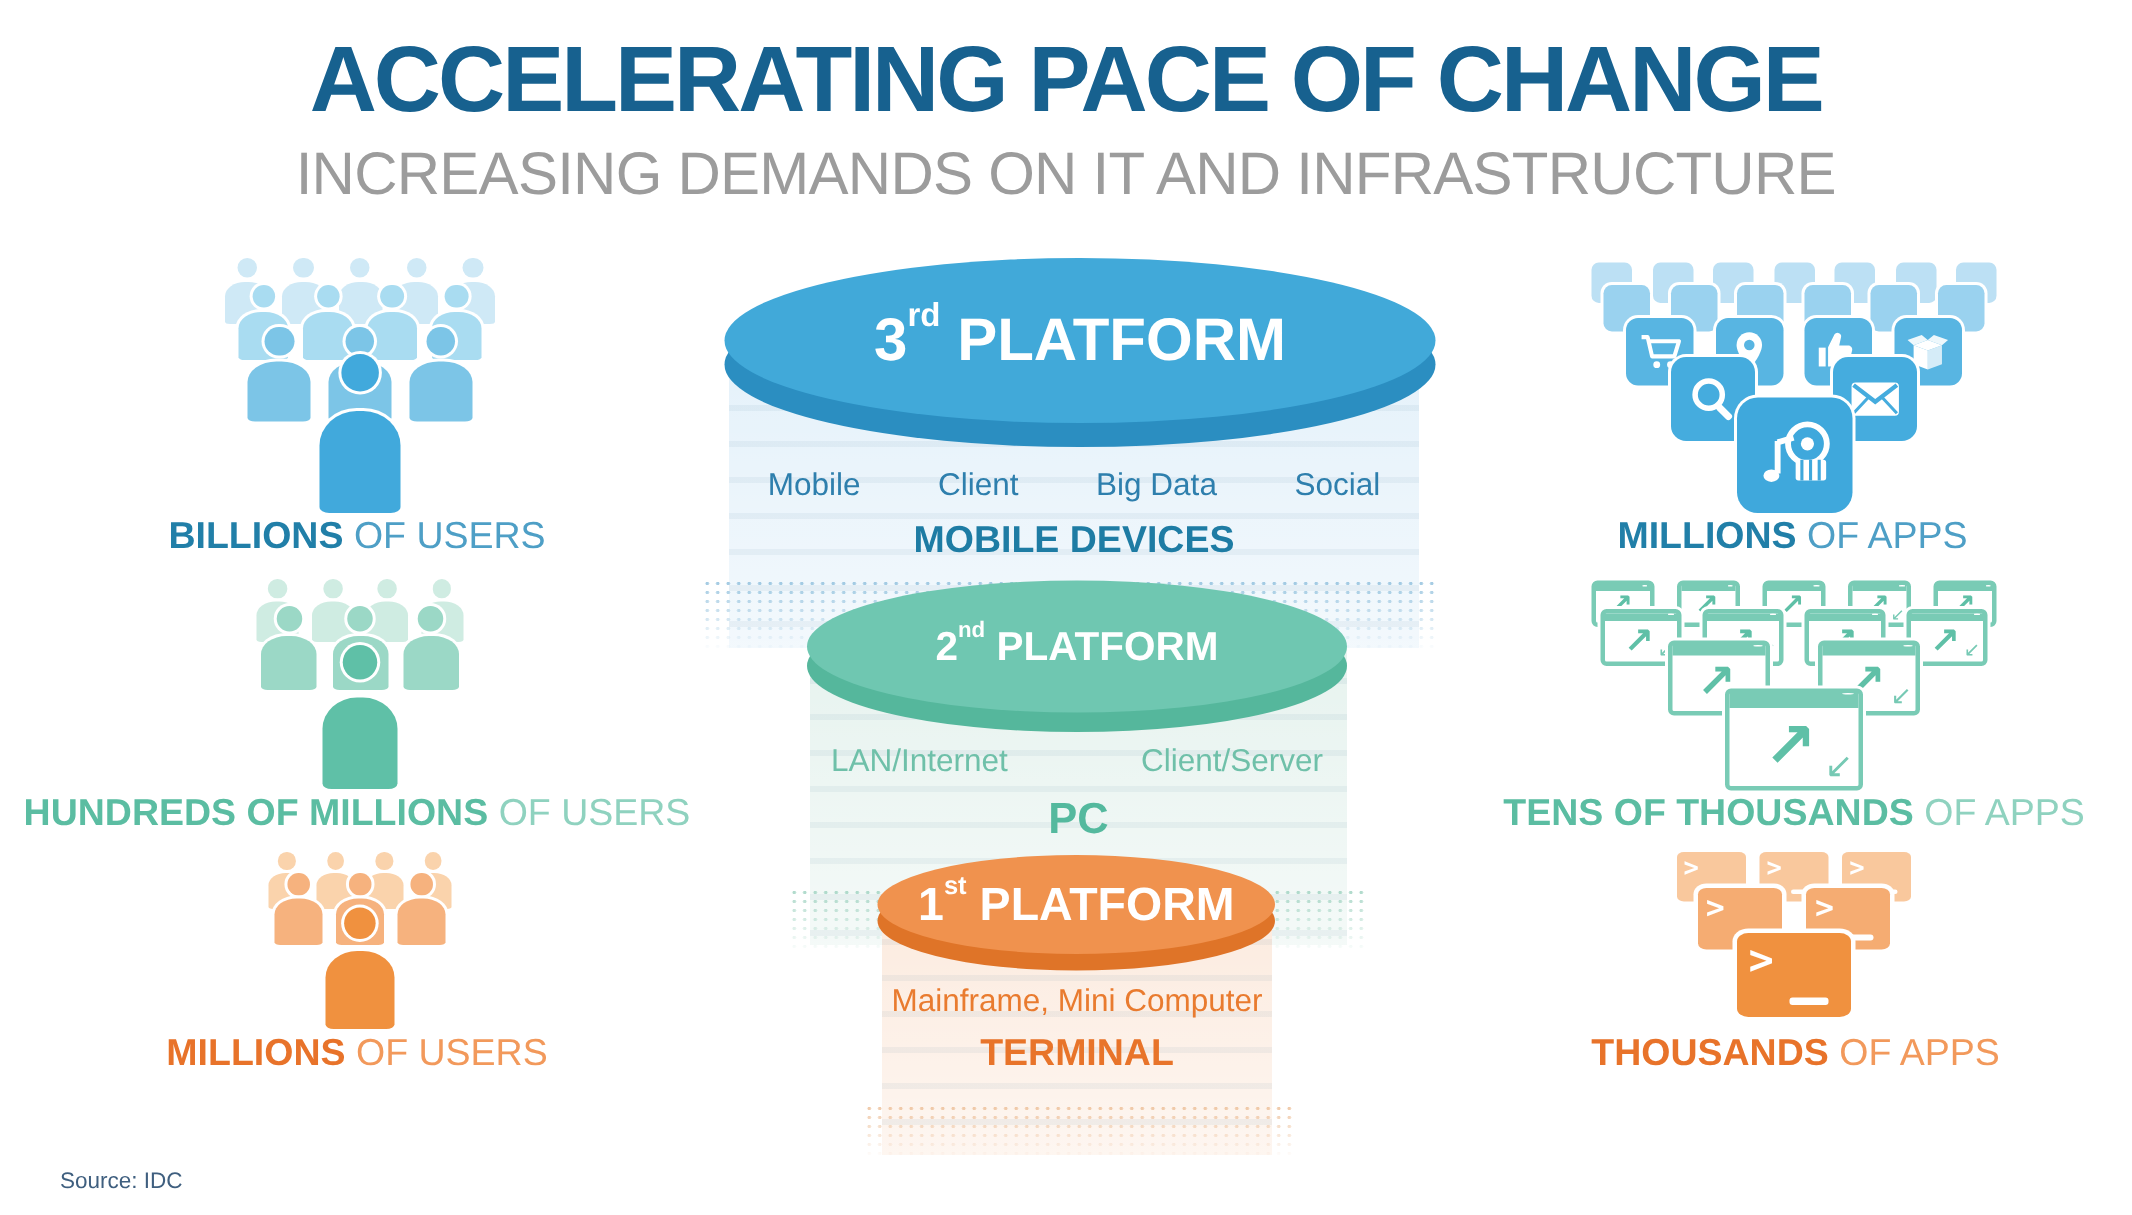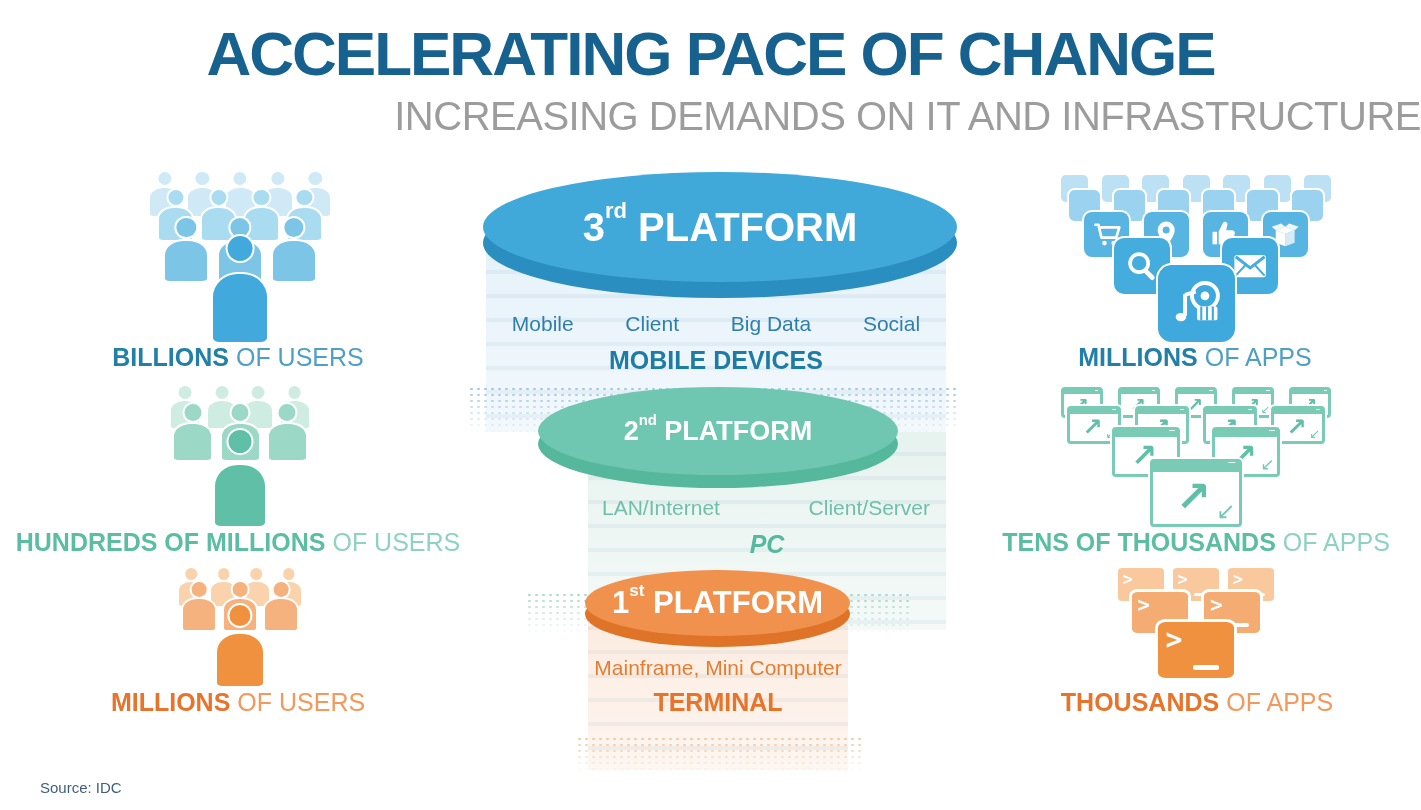--- a/index.html
+++ b/index.html
@@ -2,21 +2,21 @@
 <html><head>
 <meta charset="utf-8">
 <style>
   html,body{margin:0;padding:0;background:#fff;}
   .canvas{position:relative;width:1421px;height:810px;background:#fff;overflow:hidden;
           font-family:"Liberation Sans","DejaVu Sans",sans-serif;}
 
   
   .title{position:absolute;left:0;top:18px;width:100%;text-align:center;
          font-size:62px;font-weight:bold;letter-spacing:-2px;color:#17618F;white-space:nowrap;}
-  .subtitle{position:absolute;left:0;top:94px;width:100%;text-align:right;
+  .subtitle{position:absolute;left:0;top:94px;width:100%;text-align:center;
          font-size:40px;font-weight:normal;letter-spacing:-0.5px;color:#9C9C9C;white-space:nowrap;}
 
   
   .cyl-top,.cyl-rim{position:absolute;border-radius:50%;}
   .cyl-top{display:flex;align-items:center;justify-content:center;color:#fff;font-weight:bold;}
   .cyl-top{background:var(--top);}
   .cyl-rim{background:var(--rim);}
   .body{position:absolute;background-color:var(--body);
         background-image:repeating-linear-gradient(180deg,rgba(255,255,255,0) 0 20px,rgba(0,70,110,0.05) 20px 24px),
                          linear-gradient(180deg,rgba(255,255,255,0) 0%,rgba(255,255,255,0.55) 100%);}
@@ -32,26 +32,26 @@
   .p3-rim {left:483px;top:188px;width:474px;height:110px;z-index:2;}
   .p3-body{left:486px;top:226px;width:460px;height:206px;z-index:1;}
   .p3-dots{left:468px;top:386px;width:492px;height:48px;z-index:1;}
   .p3-tags{position:absolute;left:0;top:86px;width:100%;display:flex;justify-content:space-around;
            font-size:21px;color:var(--tag);}
   .p3-banner{position:absolute;left:0;top:120px;width:100%;text-align:center;
            font-size:25px;font-weight:bold;color:var(--banner);}
   
   .p2-top {left:538px;top:387px;width:360px;height:88px;z-index:6;font-size:27px;}
   .p2-rim {left:538px;top:400px;width:360px;height:88px;z-index:5;}
-  .p2-body{left:540px;top:432px;width:358px;height:198px;z-index:4;margin-left:48px;}
+  .p2-body{left:540px;top:432px;width:358px;height:198px;z-index:4;}
   .p2-dots{left:526px;top:592px;width:386px;height:44px;z-index:4;}
   .p2-tags{position:absolute;left:0;top:64px;width:100%;box-sizing:border-box;display:flex;
            justify-content:space-between;padding:0 16px 0 14px;font-size:21px;color:var(--tag);}
   .p2-banner{position:absolute;left:0;top:98px;width:100%;text-align:center;
-           font-size:25px;font-weight:bold;color:var(--banner);font-style:italic;}
+           font-size:29px;font-weight:bold;color:var(--banner);}
   
   .p1-top {left:585px;top:570px;width:265px;height:66px;z-index:9;font-size:31px;}
   .p1-rim {left:585px;top:581px;width:265px;height:66px;z-index:8;}
   .p1-body{left:588px;top:606px;width:260px;height:164px;z-index:7;}
   .p1-dots{left:576px;top:736px;width:286px;height:36px;z-index:7;}
   .p1-tags{position:absolute;left:-10px;top:50px;width:280px;text-align:center;
            font-size:21px;color:var(--tag);white-space:nowrap;}
   .p1-banner{position:absolute;left:0;top:82px;width:100%;text-align:center;
            font-size:25px;font-weight:bold;color:var(--banner);}
 

